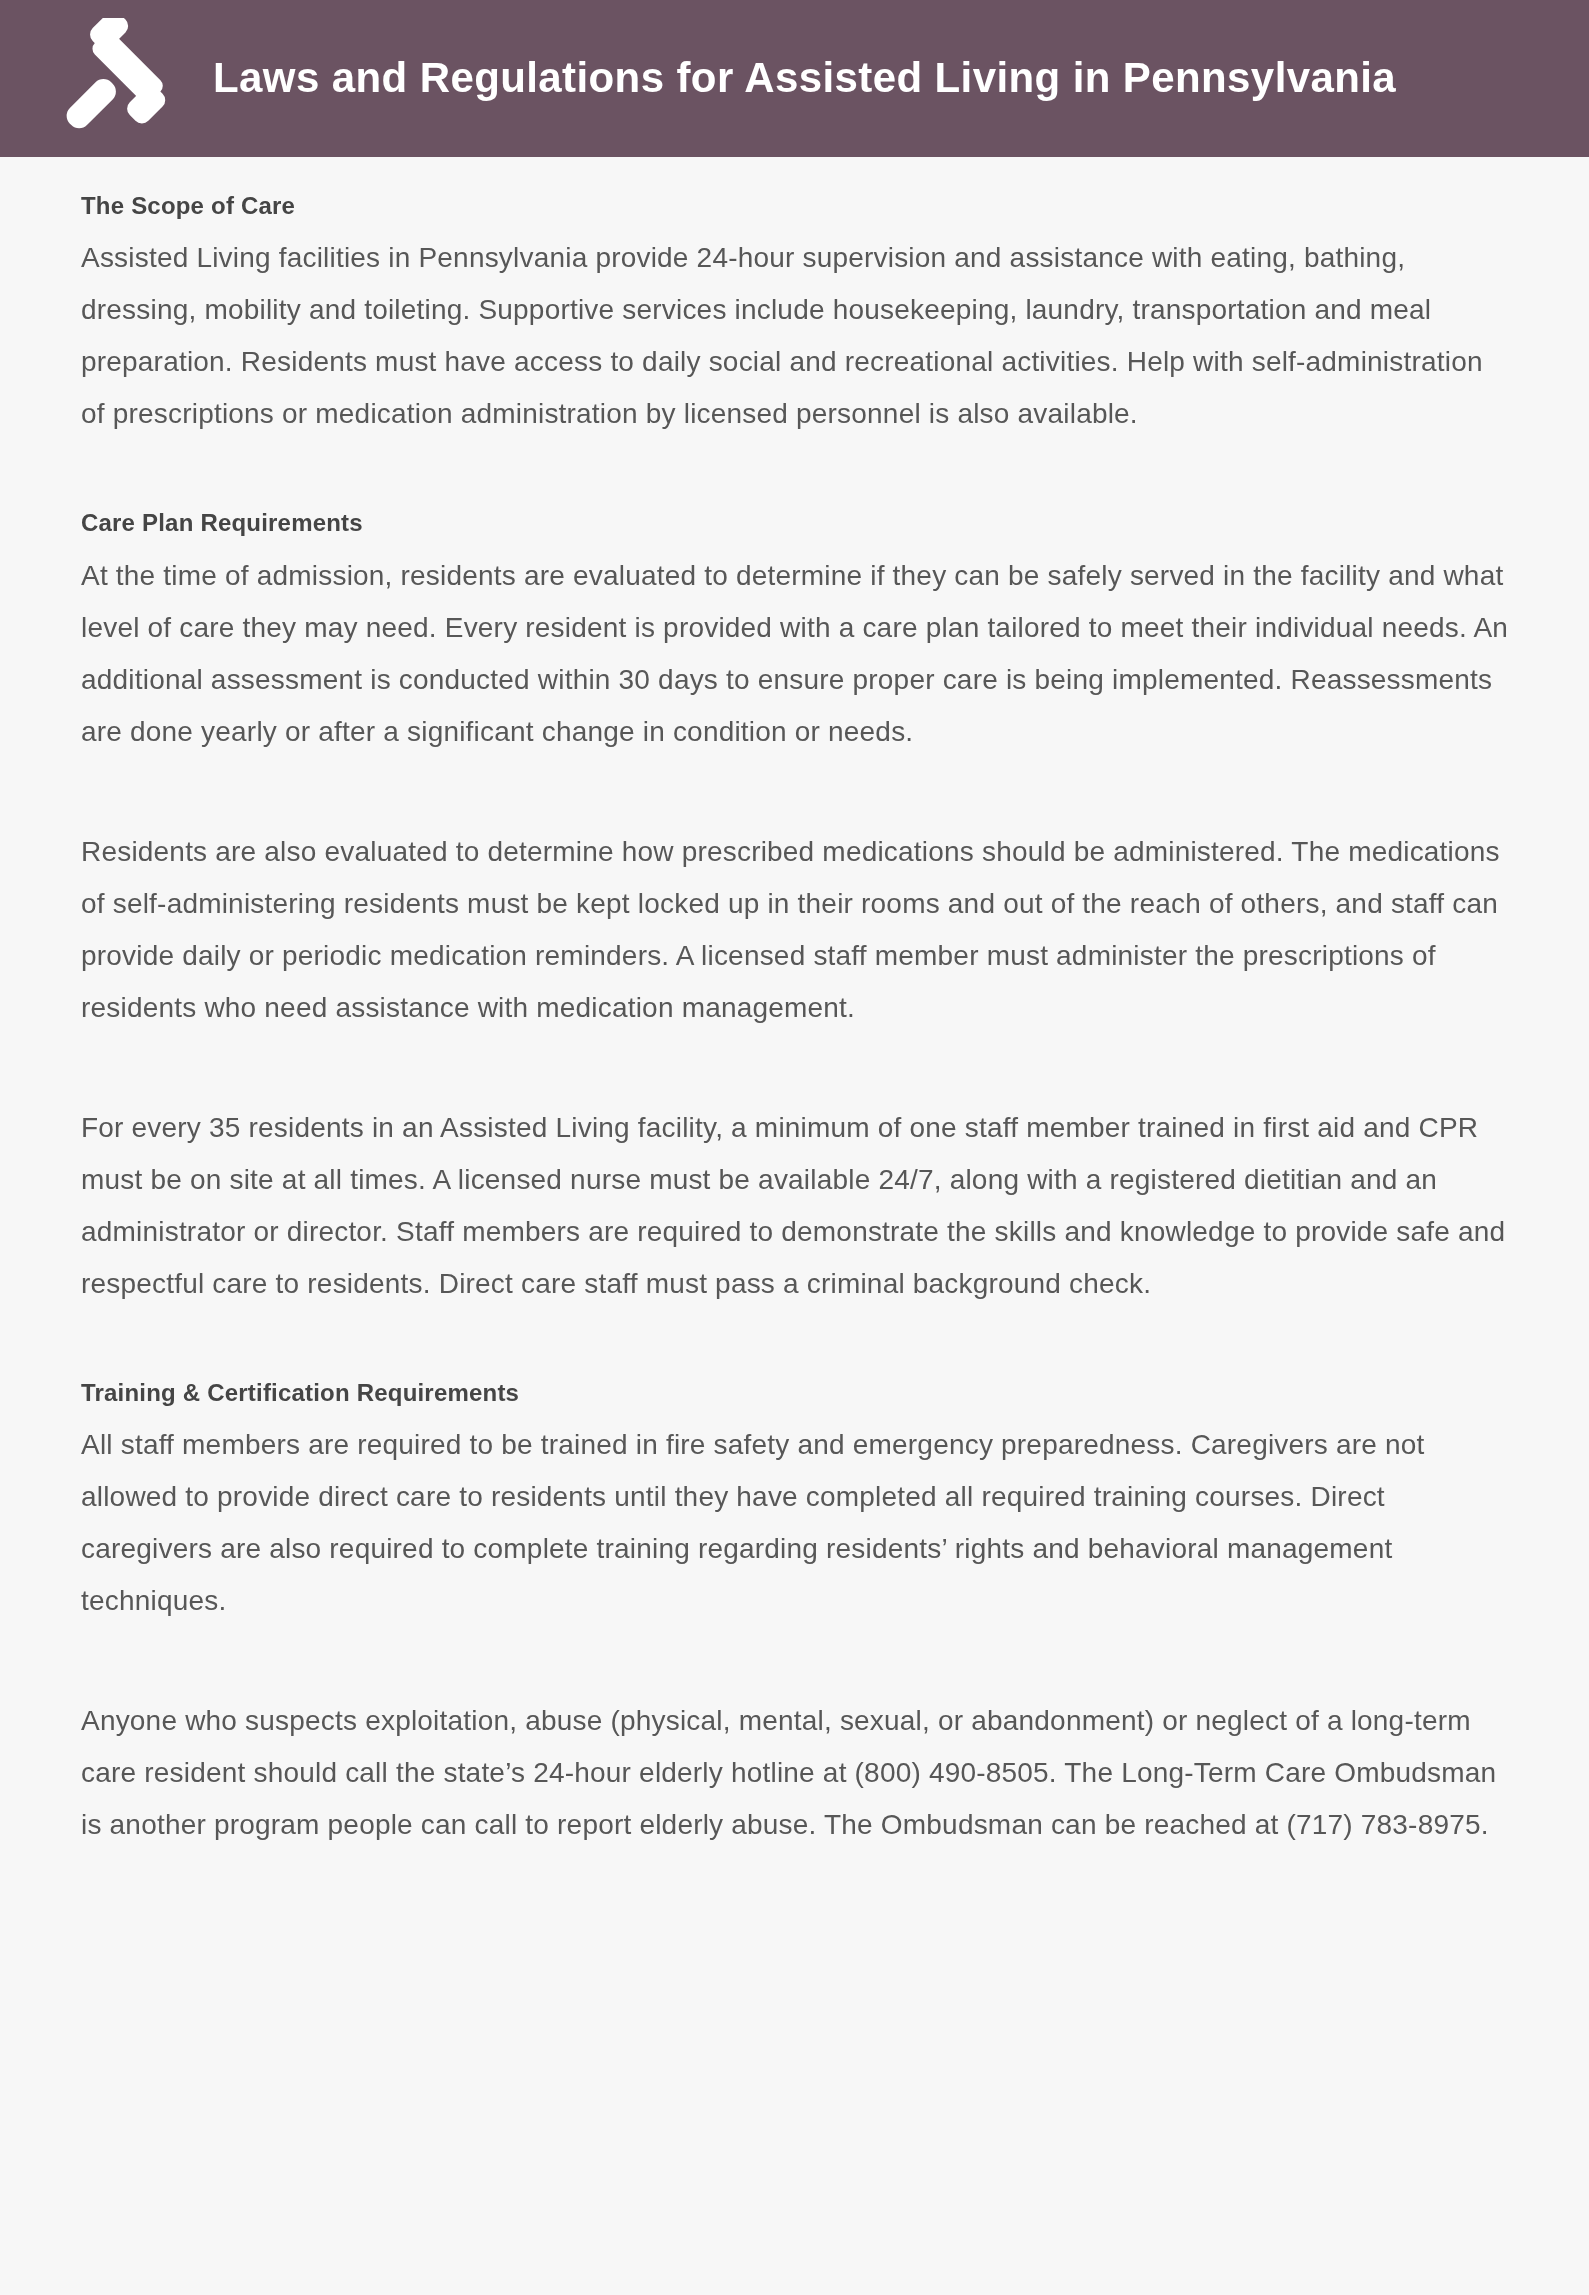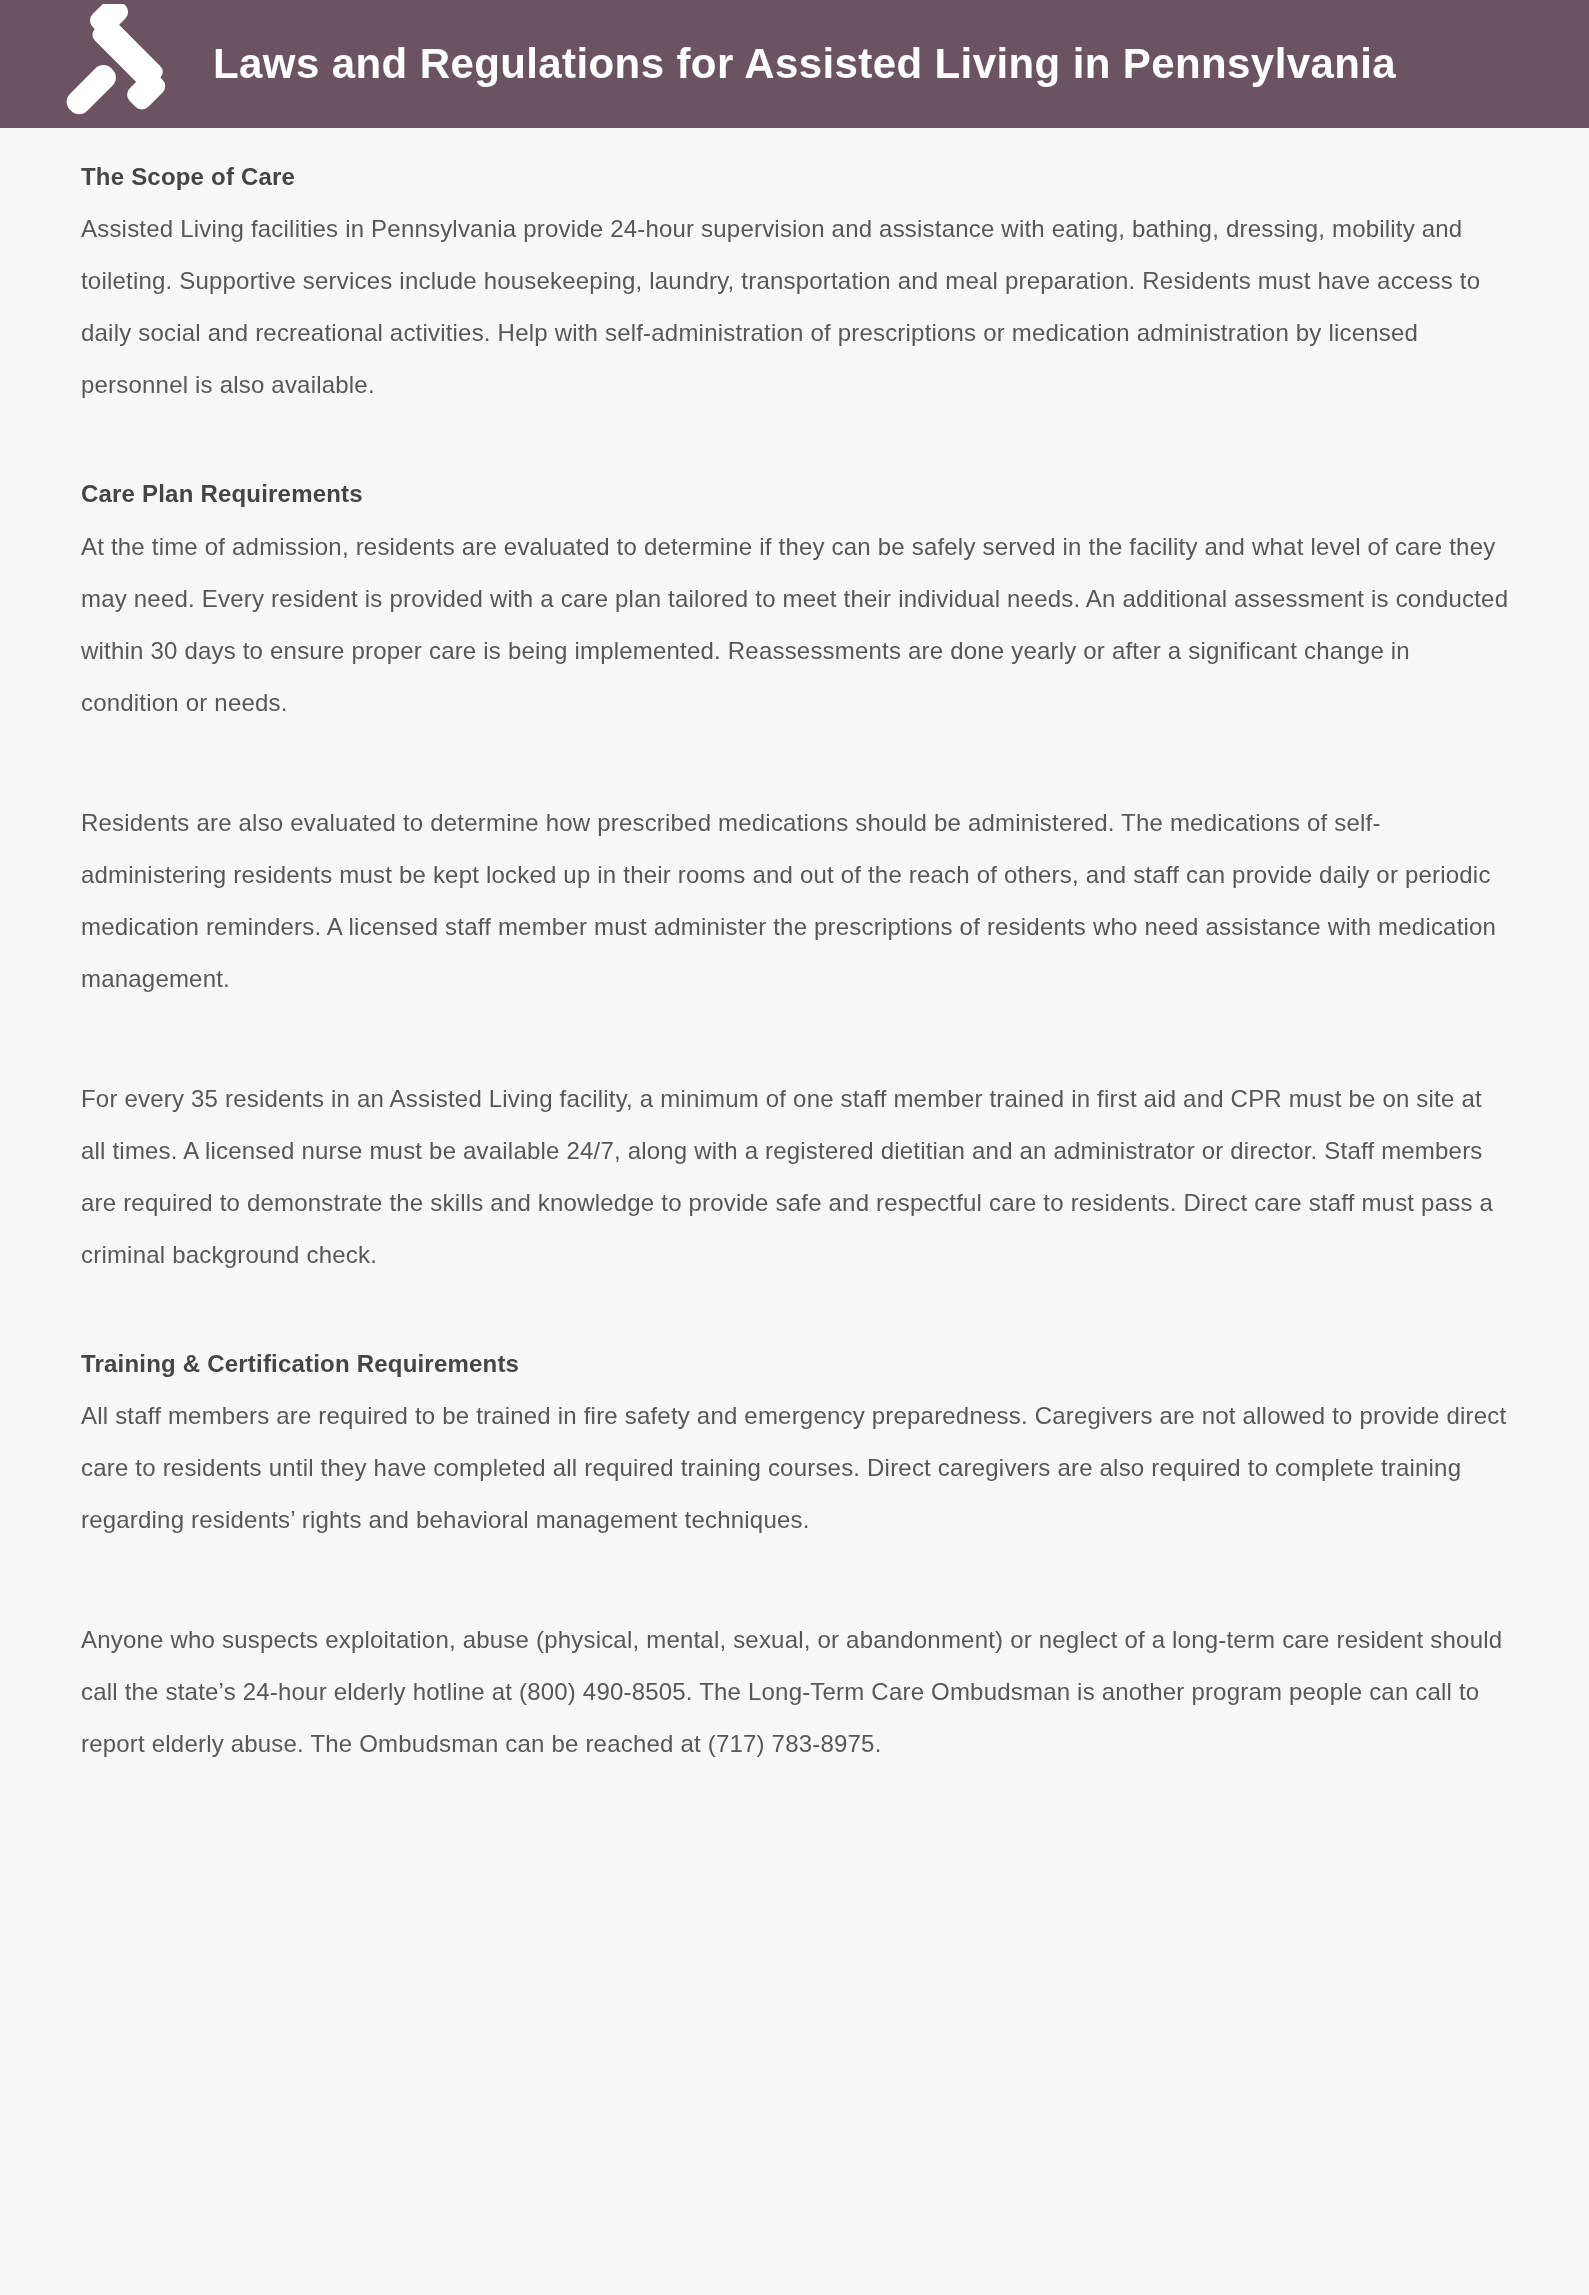--- a/index.html
+++ b/index.html
@@ -5,21 +5,21 @@
   * { margin: 0; padding: 0; box-sizing: border-box; }
   html, body {
     width: 1590px;
     height: 2295px;
     background: #f7f7f7;
     font-family: "Liberation Sans", sans-serif;
     overflow: hidden;
   }
   .header {
     width: 100%;
-    height: 128px;
+    height: 157px;
     background: #6b5362;
     display: flex;
     align-items: center;
     padding: 0 64px 0 60px;
   }
   .header .icon-wrap {
     width: 121px;
     height: 121px;
     flex: 0 0 auto;
     margin-right: 32px;
@@ -43,21 +43,21 @@
   .section:first-child { margin-top: 0; }
   .section h2 {
     font-size: 24px;
     font-weight: bold;
     color: #454545;
     line-height: 1.25;
     margin-bottom: 11.3px;
     letter-spacing: 0.2px;
   }
   .section p {
-    font-size: 24px;
+    font-size: 28px;
     color: #575757;
     line-height: 52px;
     letter-spacing: 0.2px;
   }
 </style>
 </head>
 <body>
 
 <div class="header">
   <div class="icon-wrap">

